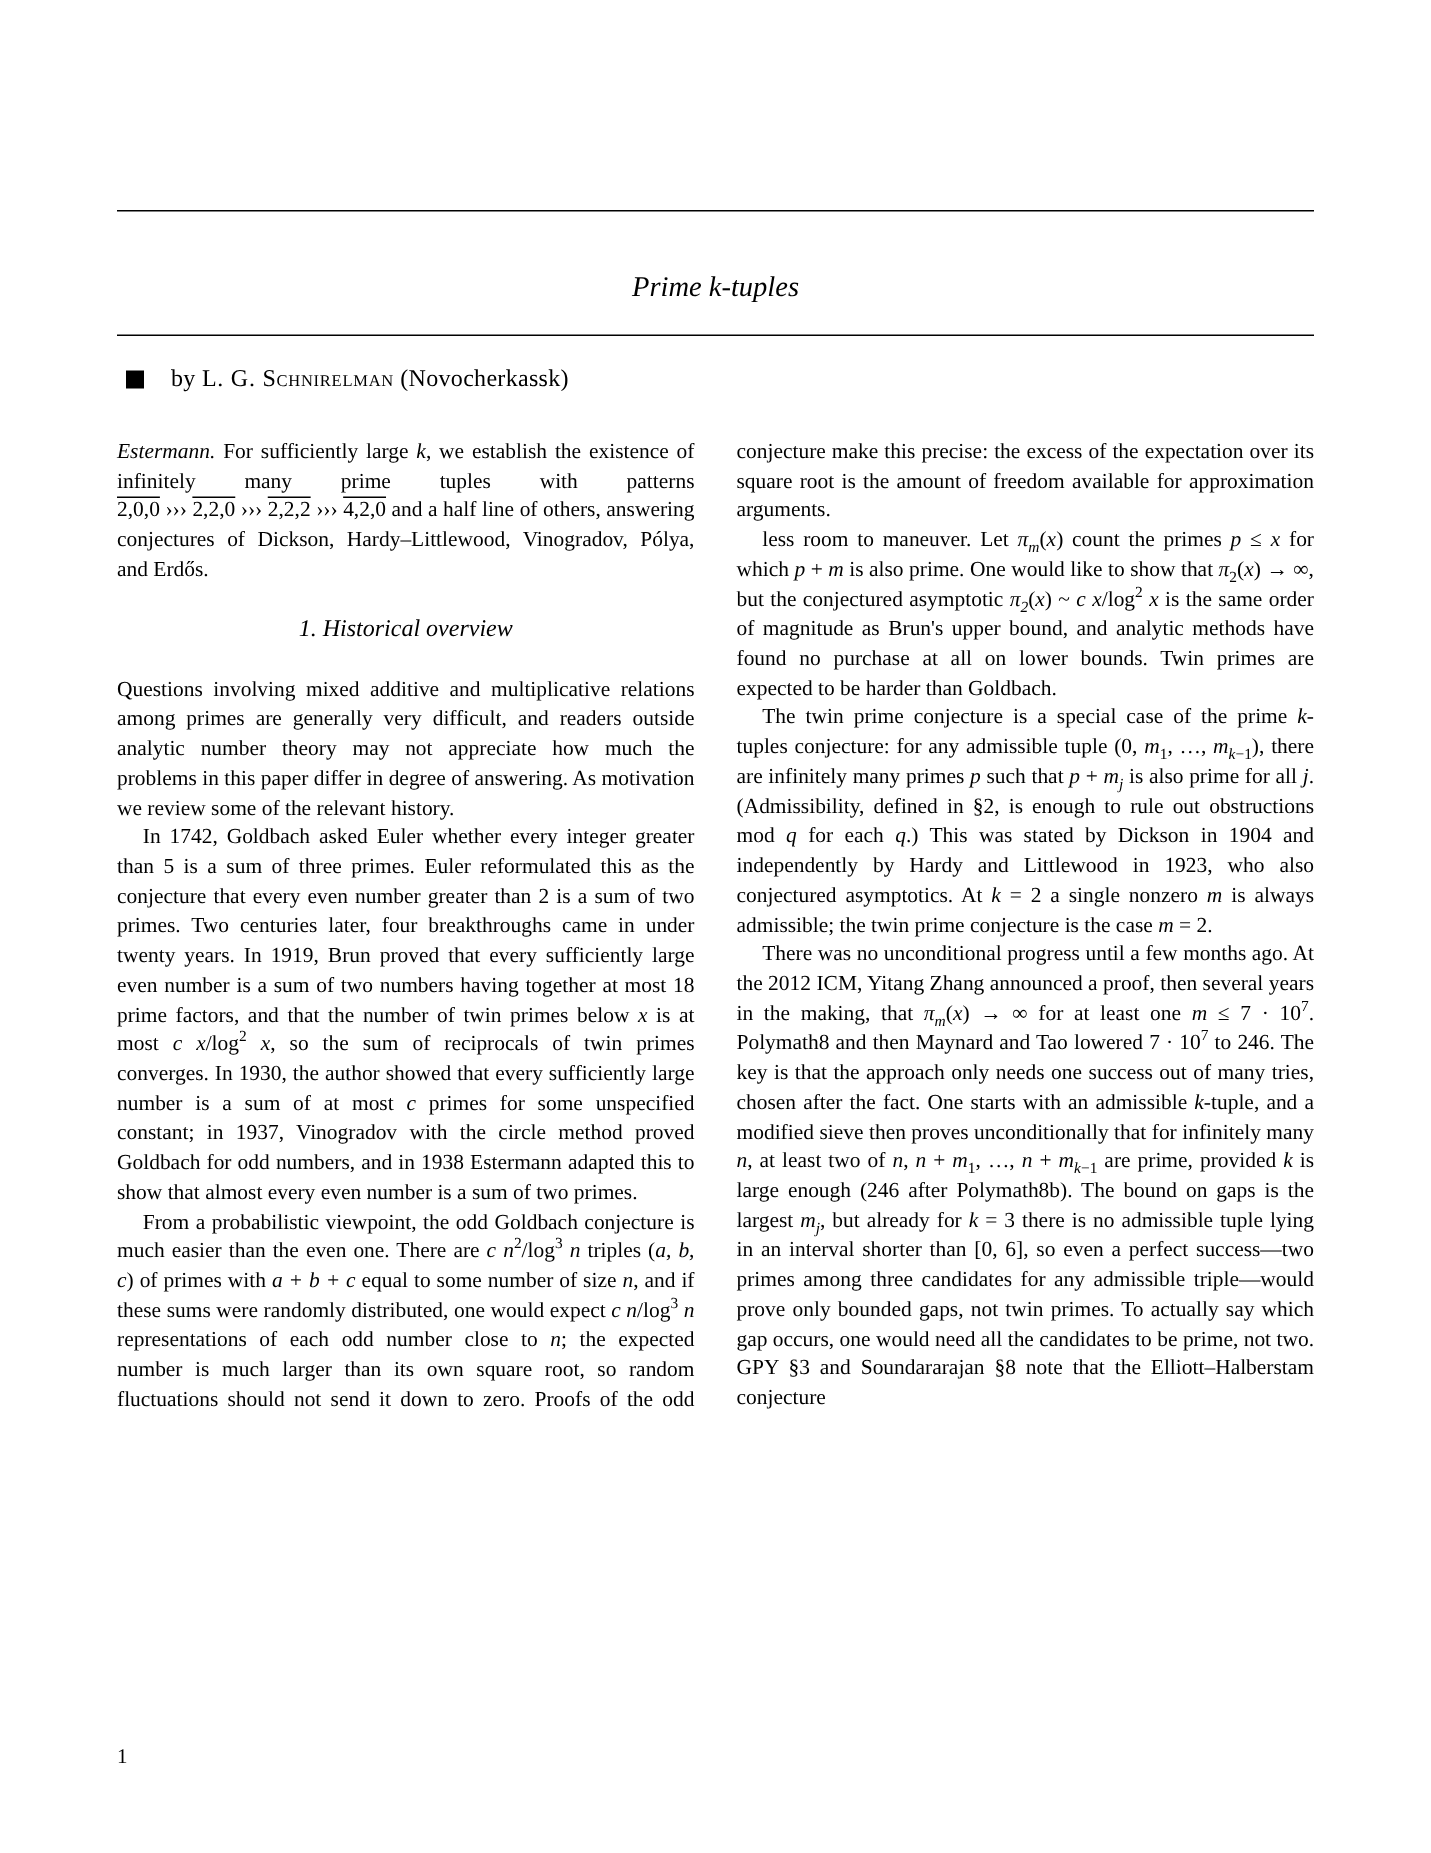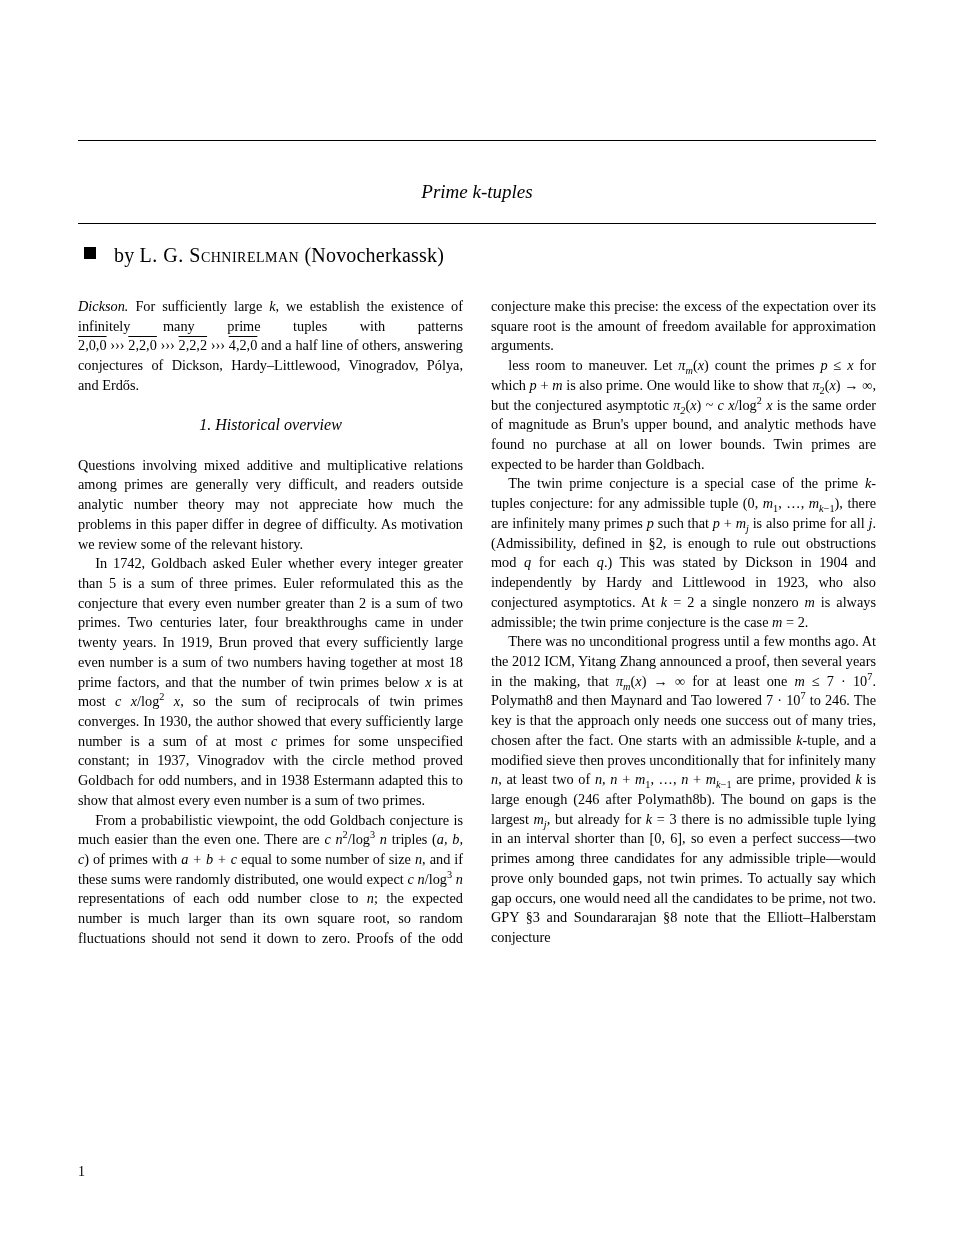--- a/index.html
+++ b/index.html
@@ -15,21 +15,21 @@
     .rule { border: none; border-top: 1.2px solid #000; margin: 0; }
     .rule-top { margin-bottom: 40px; }
     .title-block { text-align: center; margin-bottom: 20px; }
     .title-main { font-size: 19px; font-style: italic; font-family: Georgia, serif; font-weight: normal; }
     .rule-mid { margin-top: 14px; margin-bottom: 20px; }
     .author-line { display: flex; align-items: flex-start; gap: 18px; margin-bottom: 30px; padding-left: 0; }
     .black-square {
       width: 12px; height: 12px; background: #000; flex-shrink: 0; margin-top: 3px;
       margin-left: 6px;
     }
-    .author-text { font-size: 20px; font-family: Georgia, serif; letter-spacing: 0.2px; }
+    .author-text { font-size: 16px; font-family: Georgia, serif; letter-spacing: 0.2px; }
     .author-text .smallcaps { font-variant: small-caps; letter-spacing: 0.5px; }
     .columns {
       column-count: 2;
       column-gap: 28px;
       font-size: 14.3px;
       line-height: 1.38;
       text-align: justify;
       font-family: Georgia, 'Times New Roman', serif;
     }
     .columns p { margin-bottom: 0; }
@@ -58,27 +58,27 @@
   <span class="black-square"></span>
   <span class="author-text">
     <span>by</span>
     <span class="smallcaps">L. G. Schnirelman</span>
     <span>(Novocherkassk)</span>
   </span>
 </div>
 
 <div class="columns">
   <p>
-    <span class="abstract-label">Dickson.</span>
+    <span class="abstract-label">Estermann.</span>
     <span>For sufficiently large </span><span class="math">k</span><span>, we establish the existence of infinitely many prime tuples with patterns </span><span class="keep"><span class="over">2,0,0</span> ››› <span class="over">2,2,0</span> ››› <span class="over">2,2,2</span> ››› <span class="over">4,2,0</span></span><span> and a half line of others, answering conjectures of Dickson, Hardy–Littlewood, Vinogradov, Pólya, and Erdős.</span>
   </p>
 
   <div class="section-head">1. Historical overview</div>
 
-  <p><span>Questions involving mixed additive and multiplicative relations among primes are generally very difficult, and readers outside analytic number theory may not appreciate how much the problems in this paper differ in degree of difficulty. As motivation we review some of the relevant history.</span></p>
+  <p><span>Questions involving mixed additive and multiplicative relations among primes are generally very difficult, and readers outside analytic number theory may not appreciate how much the problems in this paper differ in degree of answering. As motivation we review some of the relevant history.</span></p>
   <p><span>In 1742, Goldbach asked Euler whether every integer greater than 5 is a sum of three primes. Euler reformulated this as the conjecture that every even number greater than 2 is a sum of two primes. Two centuries later, four breakthroughs came in under twenty years. In 1919, Brun proved that every sufficiently large even number is a sum of two numbers having together at most 18 prime factors, and that the number of twin primes below <span class="math">x</span> is at most <span class="math">c x</span>/log<sup>2</sup> <span class="math">x</span>, so the sum of reciprocals of twin primes converges. In 1930, the author showed that every sufficiently large number is a sum of at most <span class="math">c</span> primes for some unspecified constant; in 1937, Vinogradov with the circle method proved Goldbach for odd numbers, and in 1938 Estermann adapted this to show that almost every even number is a sum of two primes.</span></p>
   <p><span>From a probabilistic viewpoint, the odd Goldbach conjecture is much easier than the even one. There are <span class="math">c n</span><sup>2</sup>/log<sup>3</sup> <span class="math">n</span> triples (<span class="math">a, b, c</span>) of primes with <span class="math">a + b + c</span> equal to some number of size <span class="math">n</span>, and if these sums were randomly distributed, one would expect <span class="math">c n</span>/log<sup>3</sup> <span class="math">n</span> representations of each odd number close to <span class="math">n</span>; the expected number is much larger than its own square root, so random fluctuations should not send it down to zero. Proofs of the odd conjecture make this precise: the excess of the expectation over its square root is the amount of freedom available for approximation arguments.</span></p>
   <p><span>less room to maneuver. Let <span class="math">π<sub>m</sub></span>(<span class="math">x</span>) count the primes <span class="math">p</span> ≤ <span class="math">x</span> for which <span class="math">p</span> + <span class="math">m</span> is also prime. One would like to show that <span class="math">π</span><sub>2</sub>(<span class="math">x</span>) → ∞, but the conjectured asymptotic <span class="math">π<sub>2</sub></span>(<span class="math">x</span>) ~ <span class="math">c x</span>/log<sup>2</sup> <span class="math">x</span> is the same order of magnitude as Brun's upper bound, and analytic methods have found no purchase at all on lower bounds. Twin primes are expected to be harder than Goldbach.</span></p>
   <p><span>The twin prime conjecture is a special case of the prime <span class="math">k</span>-tuples conjecture: for any admissible tuple (0, <span class="math">m</span><sub>1</sub>, …, <span class="math">m</span><sub><span class="math">k</span>−1</sub>), there are infinitely many primes <span class="math">p</span> such that <span class="math">p</span> + <span class="math">m<sub>j</sub></span> is also prime for all <span class="math">j</span>. (Admissibility, defined in §2, is enough to rule out obstructions mod <span class="math">q</span> for each <span class="math">q</span>.) This was stated by Dickson in 1904 and independently by Hardy and Littlewood in 1923, who also conjectured asymptotics. At <span class="math">k</span> = 2 a single nonzero <span class="math">m</span> is always admissible; the twin prime conjecture is the case <span class="math">m</span> = 2.</span></p>
   <p><span>There was no unconditional progress until a few months ago. At the 2012 ICM, Yitang Zhang announced a proof, then several years in the making, that <span class="math">π<sub>m</sub></span>(<span class="math">x</span>) → ∞ for at least one <span class="math">m</span> ≤ 7 · 10<sup>7</sup>. Polymath8 and then Maynard and Tao lowered 7 · 10<sup>7</sup> to 246. The key is that the approach only needs one success out of many tries, chosen after the fact. One starts with an admissible <span class="math">k</span>-tuple, and a modified sieve then proves unconditionally that for infinitely many <span class="math">n</span>, at least two of <span class="math">n</span>, <span class="math">n</span> + <span class="math">m</span><sub>1</sub>, …, <span class="math">n</span> + <span class="math">m</span><sub><span class="math">k</span>−1</sub> are prime, provided <span class="math">k</span> is large enough (246 after Polymath8b). The bound on gaps is the largest <span class="math">m<sub>j</sub></span>, but already for <span class="math">k</span> = 3 there is no admissible tuple lying in an interval shorter than [0, 6], so even a perfect success—two primes among three candidates for any admissible triple—would prove only bounded gaps, not twin primes. To actually say which gap occurs, one would need all the candidates to be prime, not two. GPY §3 and Soundararajan §8 note that the Elliott–Halberstam conjecture</span></p>
 </div>
 
 <div class="footer">1</div>
 
 </body></html>

